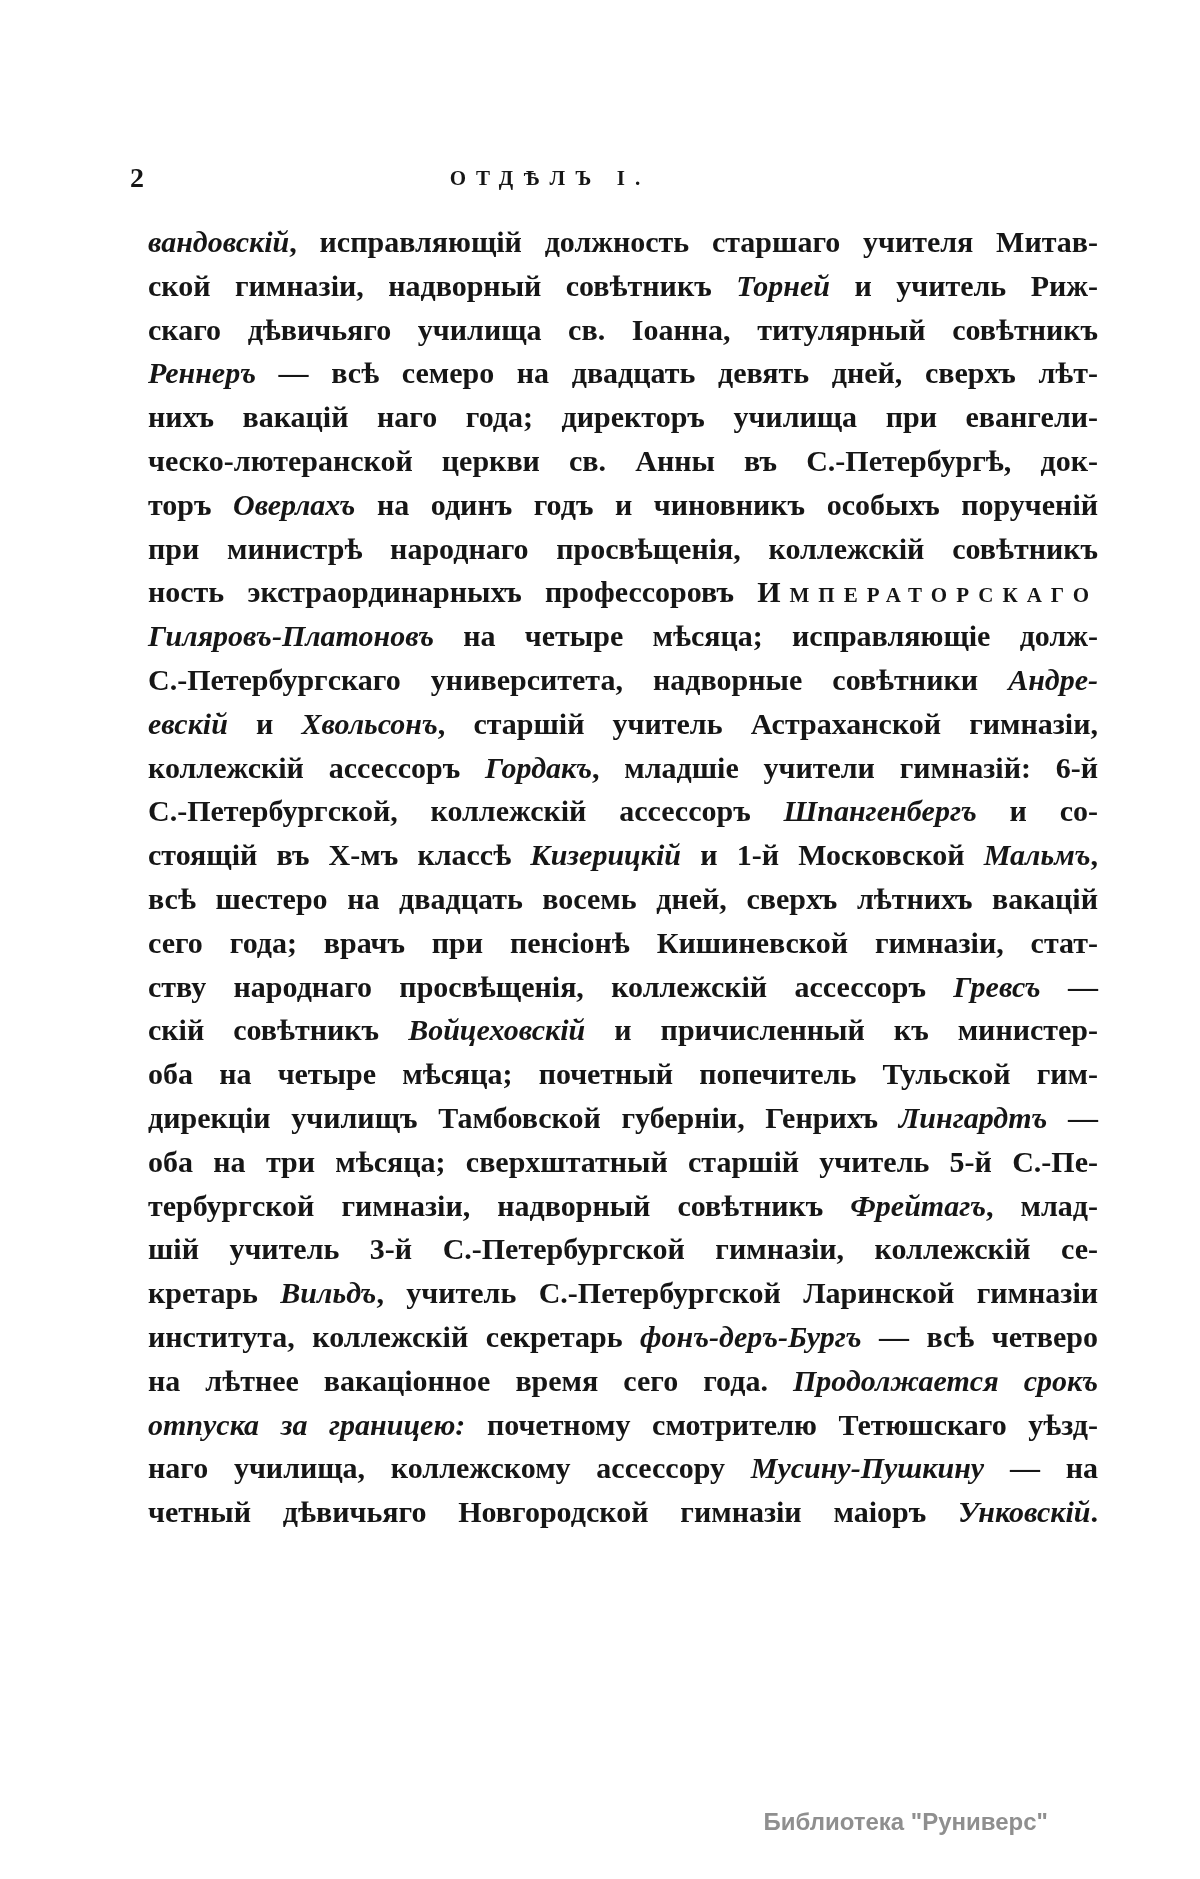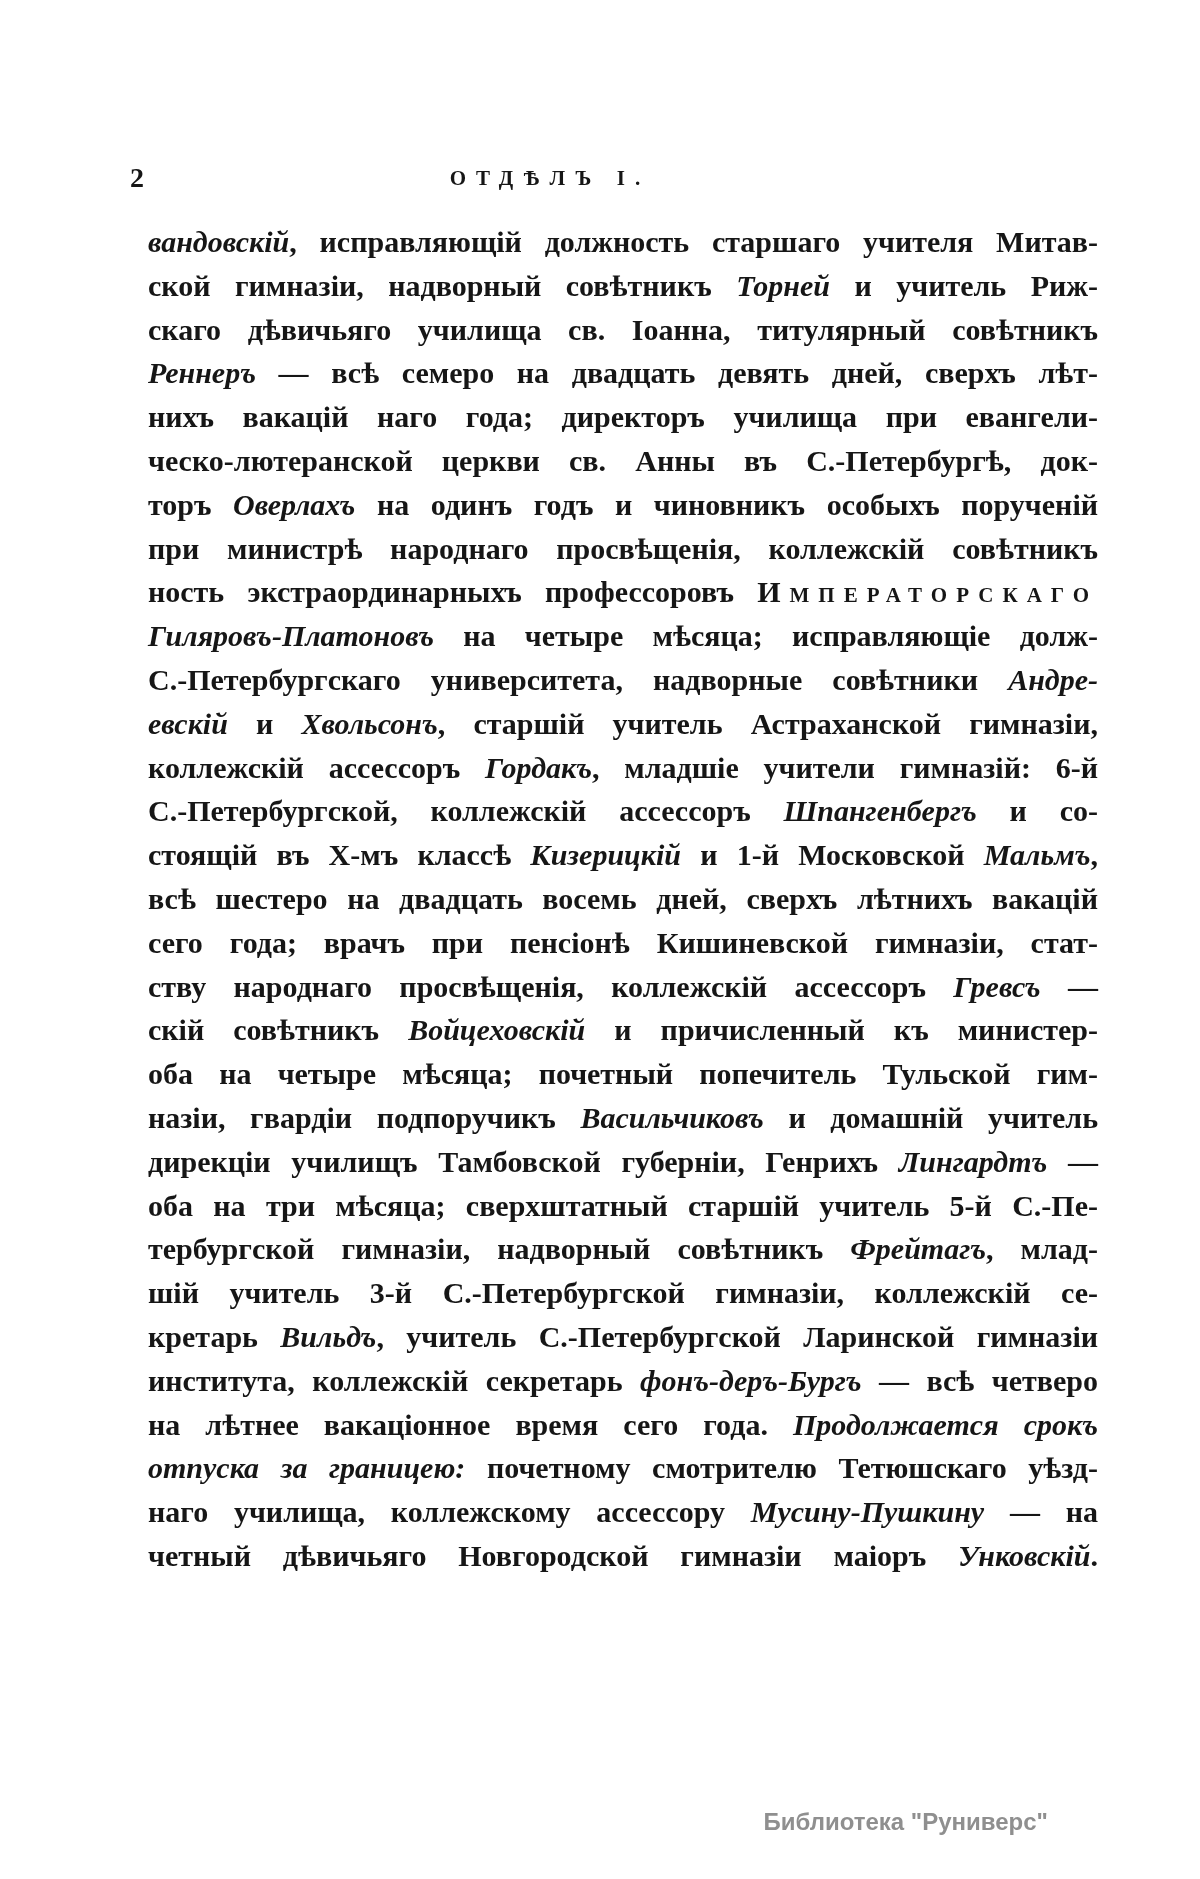--- a/index.html
+++ b/index.html
@@ -91,21 +91,20 @@
       <div class="line"><span class="rm">С.-Петербургскаго университета, надворные совѣтники </span><span class="it">Андре-</span></div>
       <div class="line"><span class="it">евскій</span><span class="rm"> и </span><span class="it">Хвольсонъ</span><span class="rm">, старшій учитель Астраханской гимназіи,</span></div>
       <div class="line"><span class="rm">коллежскій ассессоръ </span><span class="it">Гордакъ</span><span class="rm">, младшіе учители гимназій: 6-й</span></div>
       <div class="line"><span class="rm">С.-Петербургской, коллежскій ассессоръ </span><span class="it">Шпангенбергъ</span><span class="rm"> и со-</span></div>
       <div class="line"><span class="rm">стоящій въ X-мъ классѣ </span><span class="it">Кизерицкій</span><span class="rm"> и 1-й Московской </span><span class="it">Мальмъ</span><span class="rm">,</span></div>
       <div class="line"><span class="rm">всѣ шестеро на двадцать восемь дней, сверхъ лѣтнихъ вакацій</span></div>
       <div class="line"><span class="rm">сего года; врачъ при пенсіонѣ Кишиневской гимназіи, стат-</span></div>
       <div class="line"><span class="rm">ству народнаго просвѣщенія, коллежскій ассессоръ </span><span class="it">Гревсъ</span><span class="rm"> —</span></div>
       <div class="line"><span class="rm">скій совѣтникъ </span><span class="it">Войцеховскій</span><span class="rm"> и причисленный къ министер-</span></div>
       <div class="line"><span class="rm">оба на четыре мѣсяца; почетный попечитель Тульской гим-</span></div>
-      <div class="line"><span class="rm">назіи, гвардіи подпоручикъ </span><span class="it">Васильчиковъ</span><span class="rm"> и домашній учитель</span></div>
       <div class="line"><span class="rm">дирекціи училищъ Тамбовской губерніи, Генрихъ </span><span class="it">Лингардтъ</span><span class="rm"> —</span></div>
       <div class="line"><span class="rm">оба на три мѣсяца; сверхштатный старшій учитель 5-й С.-Пе-</span></div>
       <div class="line"><span class="rm">тербургской гимназіи, надворный совѣтникъ </span><span class="it">Фрейтагъ</span><span class="rm">, млад-</span></div>
       <div class="line"><span class="rm">шій учитель 3-й С.-Петербургской гимназіи, коллежскій се-</span></div>
       <div class="line"><span class="rm">кретарь </span><span class="it">Вильдъ</span><span class="rm">, учитель С.-Петербургской Ларинской гимназіи</span></div>
       <div class="line"><span class="rm">института, коллежскій секретарь </span><span class="it">фонъ-деръ-Бургъ</span><span class="rm"> — всѣ четверо</span></div>
       <div class="line"><span class="rm">на лѣтнее вакаціонное время сего года. </span><span class="it">Продолжается срокъ</span></div>
       <div class="line"><span class="it">отпуска за границею:</span><span class="rm"> почетному смотрителю Тетюшскаго уѣзд-</span></div>
       <div class="line"><span class="rm">наго училища, коллежскому ассессору </span><span class="it">Мусину-Пушкину</span><span class="rm"> — на</span></div>
       <div class="line"><span class="rm">четный дѣвичьяго Новгородской гимназіи маіоръ </span><span class="it">Унковскій</span><span class="rm">.</span></div>

